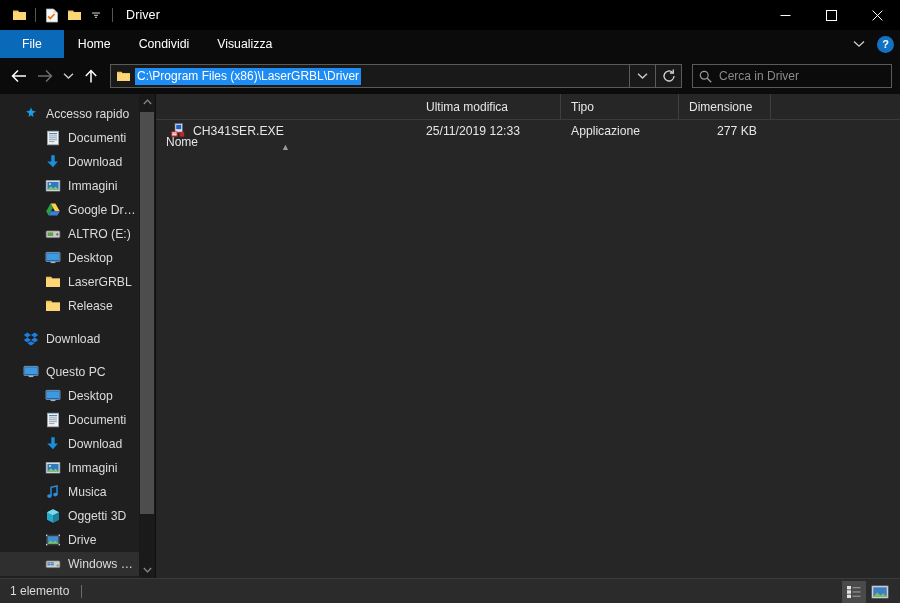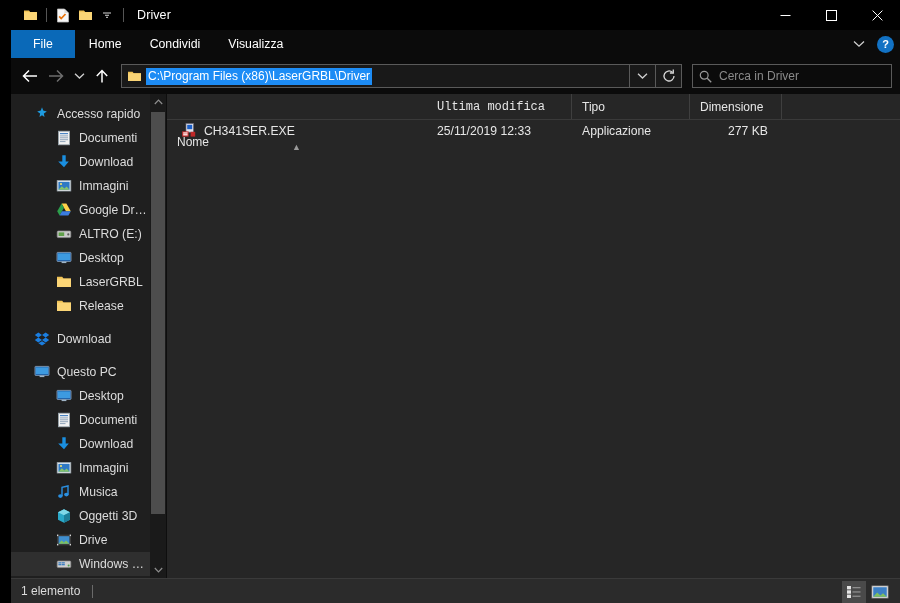--- a/index.html
+++ b/index.html
@@ -7,21 +7,21 @@
     width: 900px; height: 603px;
     background: #000000;
     font-family: "Liberation Sans", sans-serif;
     overflow: hidden;
     -webkit-font-smoothing: antialiased;
   }
   #app {
     position: relative;
     width: 900px; height: 603px;
     background: #000000;
-    display: flex; flex-direction: column; padding-left: 11px;
+    display: flex; flex-direction: column;
   }
 
   
   .titlebar {
     height: 30px; flex: 0 0 30px;
     background: #000000;
     display: flex; align-items: center;
     padding-left: 8px;
     position: relative;
   }
@@ -174,21 +174,21 @@
     position: relative;
   }
   .col {
     display: flex; align-items: center;
     color: #e6e6e6; font-size: 12px;
     padding-left: 10px;
     border-right: 1px solid #3f3f3f;
     position: relative;
   }
   .col.c-name { width: 260px; flex: 0 0 260px; margin-top: 48px; }
-  .col.c-date { width: 145px; flex: 0 0 145px; font-family: Liberation Mono, monospace; }
+  .col.c-date { width: 145px; flex: 0 0 145px; }
   .col.c-type { width: 118px; flex: 0 0 118px; }
   .col.c-size { width: 92px; flex: 0 0 92px; }
   .col.c-pad { flex: 1 1 auto; border-right: none; }
   .sortmark {
     position: absolute; left: 50%; top: 1px; transform: translateX(-50%);
     color: #9a9a9a; font-size: 9px; line-height: 9px;
   }
   .rows { flex: 1 1 auto; overflow: hidden; }
   .frow {
     height: 22px; display: flex; align-items: center;

